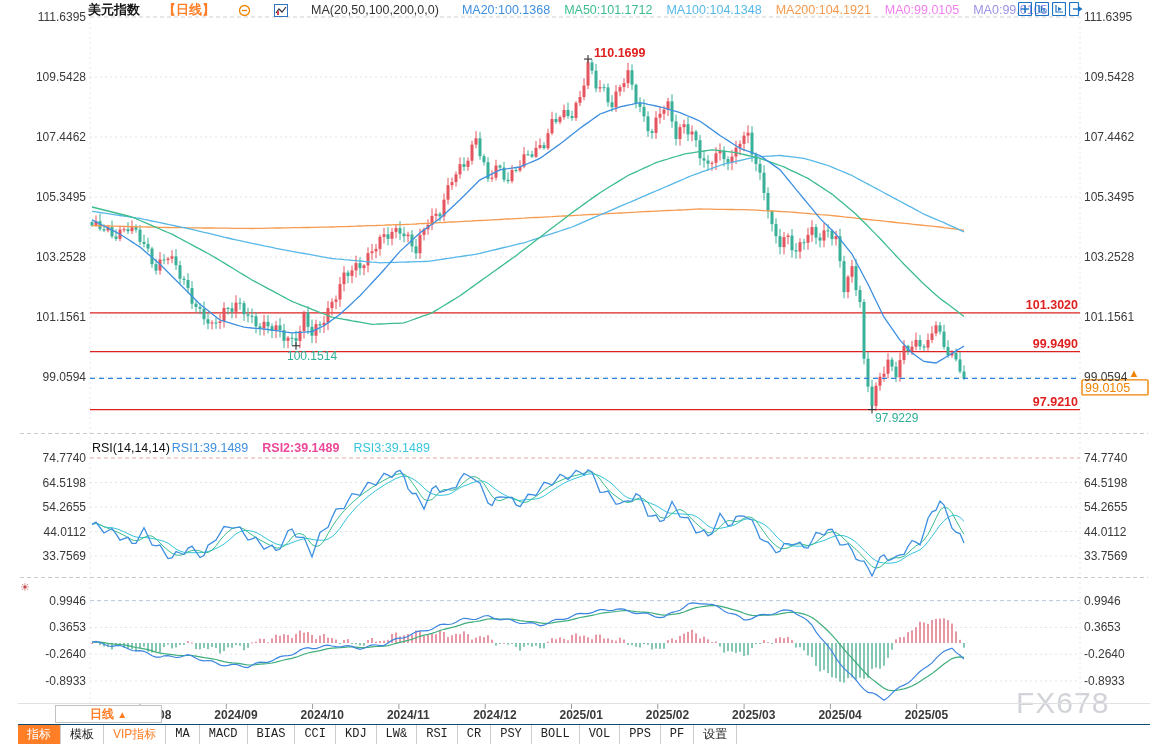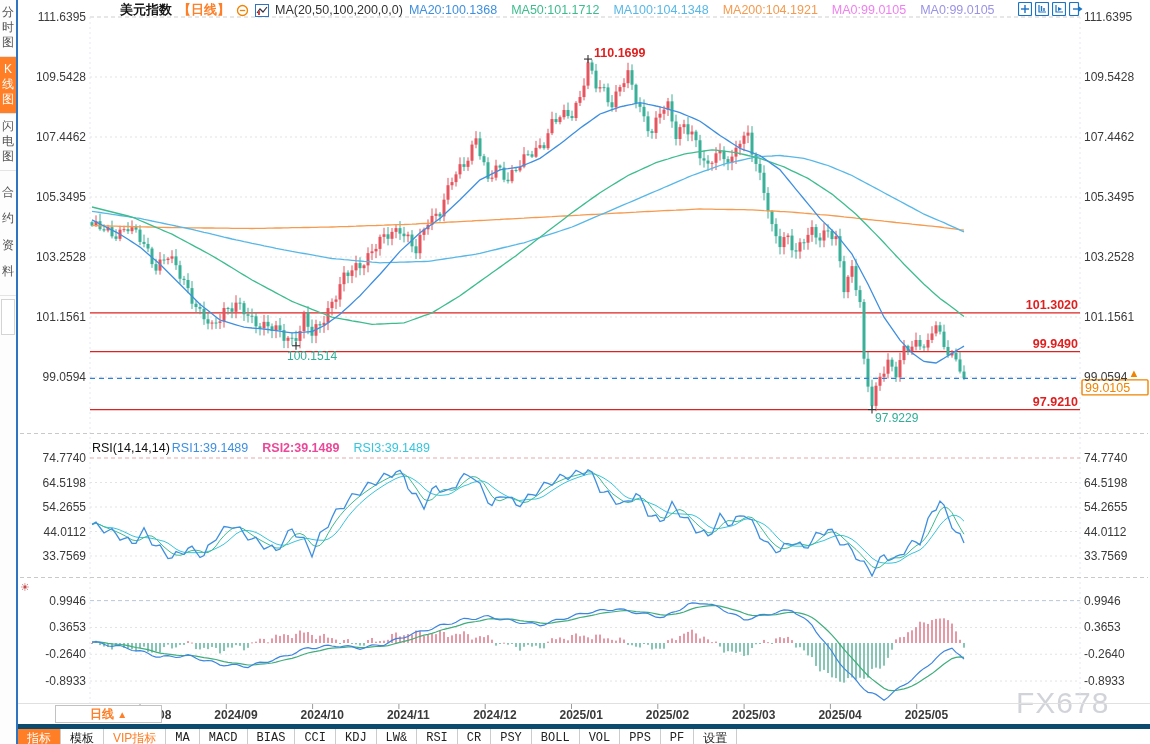--- a/index.html
+++ b/index.html
@@ -8,40 +8,40 @@
   
   .sidebar{position:absolute;left:0;top:0;width:18px;height:744px;background:#fdfdfd;
            border-right:2px solid #2f74c0;z-index:7;box-sizing:border-box;}
   .sb-item{width:16px;text-align:center;padding:5px 0 6px 0;font-size:12px;color:#555;
            line-height:1.25;word-break:break-all;border-bottom:1px solid #e4e4e4;cursor:pointer;}
   .sb-item.active{background:#ff7e26;color:#fff;}
   .sb-item.tall{padding:8px 0 10px 0;line-height:2.2;}
   .sb-empty{height:34px;border:1px solid #d4d4d4;margin:3px 1px;background:#fff;}
   
   .header{position:absolute;left:0;top:0;width:1150px;height:20px;z-index:6;display:flex;
-          align-items:center;padding-left:120px;gap:6px;font-size:12.5px;box-sizing:border-box;white-space:nowrap;}
+          align-items:center;padding-left:88px;gap:23px;font-size:12.5px;box-sizing:border-box;white-space:nowrap;}
   .sym{font-weight:bold;color:#151515;font-size:13px;}
   .period{color:#ff7e26;font-weight:bold;font-size:13px;cursor:pointer;}
   .hicon{display:inline-flex;align-items:center;cursor:pointer;}
   .maset{color:#333;}
   .hdr-icons{position:absolute;left:1018px;top:2px;display:flex;gap:3px;}
   .hdr-icons .hicon{width:14px;height:14px;}
   
   .pane-header{position:absolute;left:92px;display:flex;gap:2px;font-size:12.5px;z-index:5;white-space:nowrap;}
   .pane-title{color:#111;}
   .macd-gear{position:absolute;left:20px;top:581px;font-size:11px;color:#c24a4a;z-index:5;cursor:pointer;}
   
   .xrow{position:absolute;left:0;top:705px;width:1150px;height:19px;z-index:6;}
   .period-btn{position:absolute;left:55px;top:0;width:107px;height:18px;border:1px solid #c2c2c2;
               background:#fff;color:#ff7e26;font-weight:bold;font-size:12px;text-align:center;
               line-height:17px;box-sizing:border-box;cursor:pointer;}
   .period-btn .arrow{font-size:10px;}
   
   .toolbar{position:absolute;left:18px;top:724px;width:1132px;height:20px;display:flex;z-index:7;
-           border-top:5px solid #0c4a6e;background:#fff;box-sizing:border-box;}
+           border-top:1px solid #0c4a6e;background:#fff;box-sizing:border-box;}
   .tb{height:19px;line-height:19px;padding:0 9px;font-size:12px;color:#222;border-right:1px solid #ccc;
       background:#fff;white-space:nowrap;cursor:pointer;}
   .tb.mono{font-family:"Liberation Mono",monospace;}
   .tb.primary{background:#ff7e26;color:#fff;}
   .tb.vip{color:#ff7e26;}
   .tb-fill{flex:1;background:#fff;}
   
   .watermark{position:absolute;left:1016px;top:686px;font-size:30px;font-weight:normal;color:#9aa0ad;
              opacity:.45;letter-spacing:1px;z-index:1;}
   .stage{position:absolute;left:0;top:0;width:1150px;height:744px;z-index:2;}
@@ -827,27 +827,20 @@
           <line x1="744.1" y1="704" x2="744.1" y2="709" stroke="#9a9a9a"></line>
           <text x="732.1" y="719" fill="#3a3a3a" font-size="12" text-anchor="start" font-weight="bold">2025/03</text>
           <line x1="830.4" y1="704" x2="830.4" y2="709" stroke="#9a9a9a"></line>
           <text x="818.4" y="719" fill="#3a3a3a" font-size="12" text-anchor="start" font-weight="bold">2025/04</text>
           <line x1="916.6999999999999" y1="704" x2="916.6999999999999" y2="709" stroke="#9a9a9a"></line>
           <text x="904.6999999999999" y="719" fill="#3a3a3a" font-size="12" text-anchor="start" font-weight="bold">2025/05</text>
         </g>
       </svg>
     </div>
 
-  <div class="sidebar" id="sidebar">
-      <div class="sb-item">分时图</div>
-      <div class="sb-item active">K线图</div>
-      <div class="sb-item">闪电图</div>
-      <div class="sb-item tall">合约资料</div>
-      <div class="sb-empty"></div>
-    </div>
 
   <div class="header">
     <span class="sym">美元指数</span>
     <span class="period">【日线】</span>
     <span class="hicon">
       <svg width="13" height="13" viewBox="0 0 13 13">
           <circle cx="6.5" cy="6.5" r="5" fill="none" stroke="#f08300" stroke-width="1.3"></circle>
           <line x1="3.8" y1="6.5" x2="9.2" y2="6.5" stroke="#f08300" stroke-width="1.3"></line>
         </svg>
     </span>

